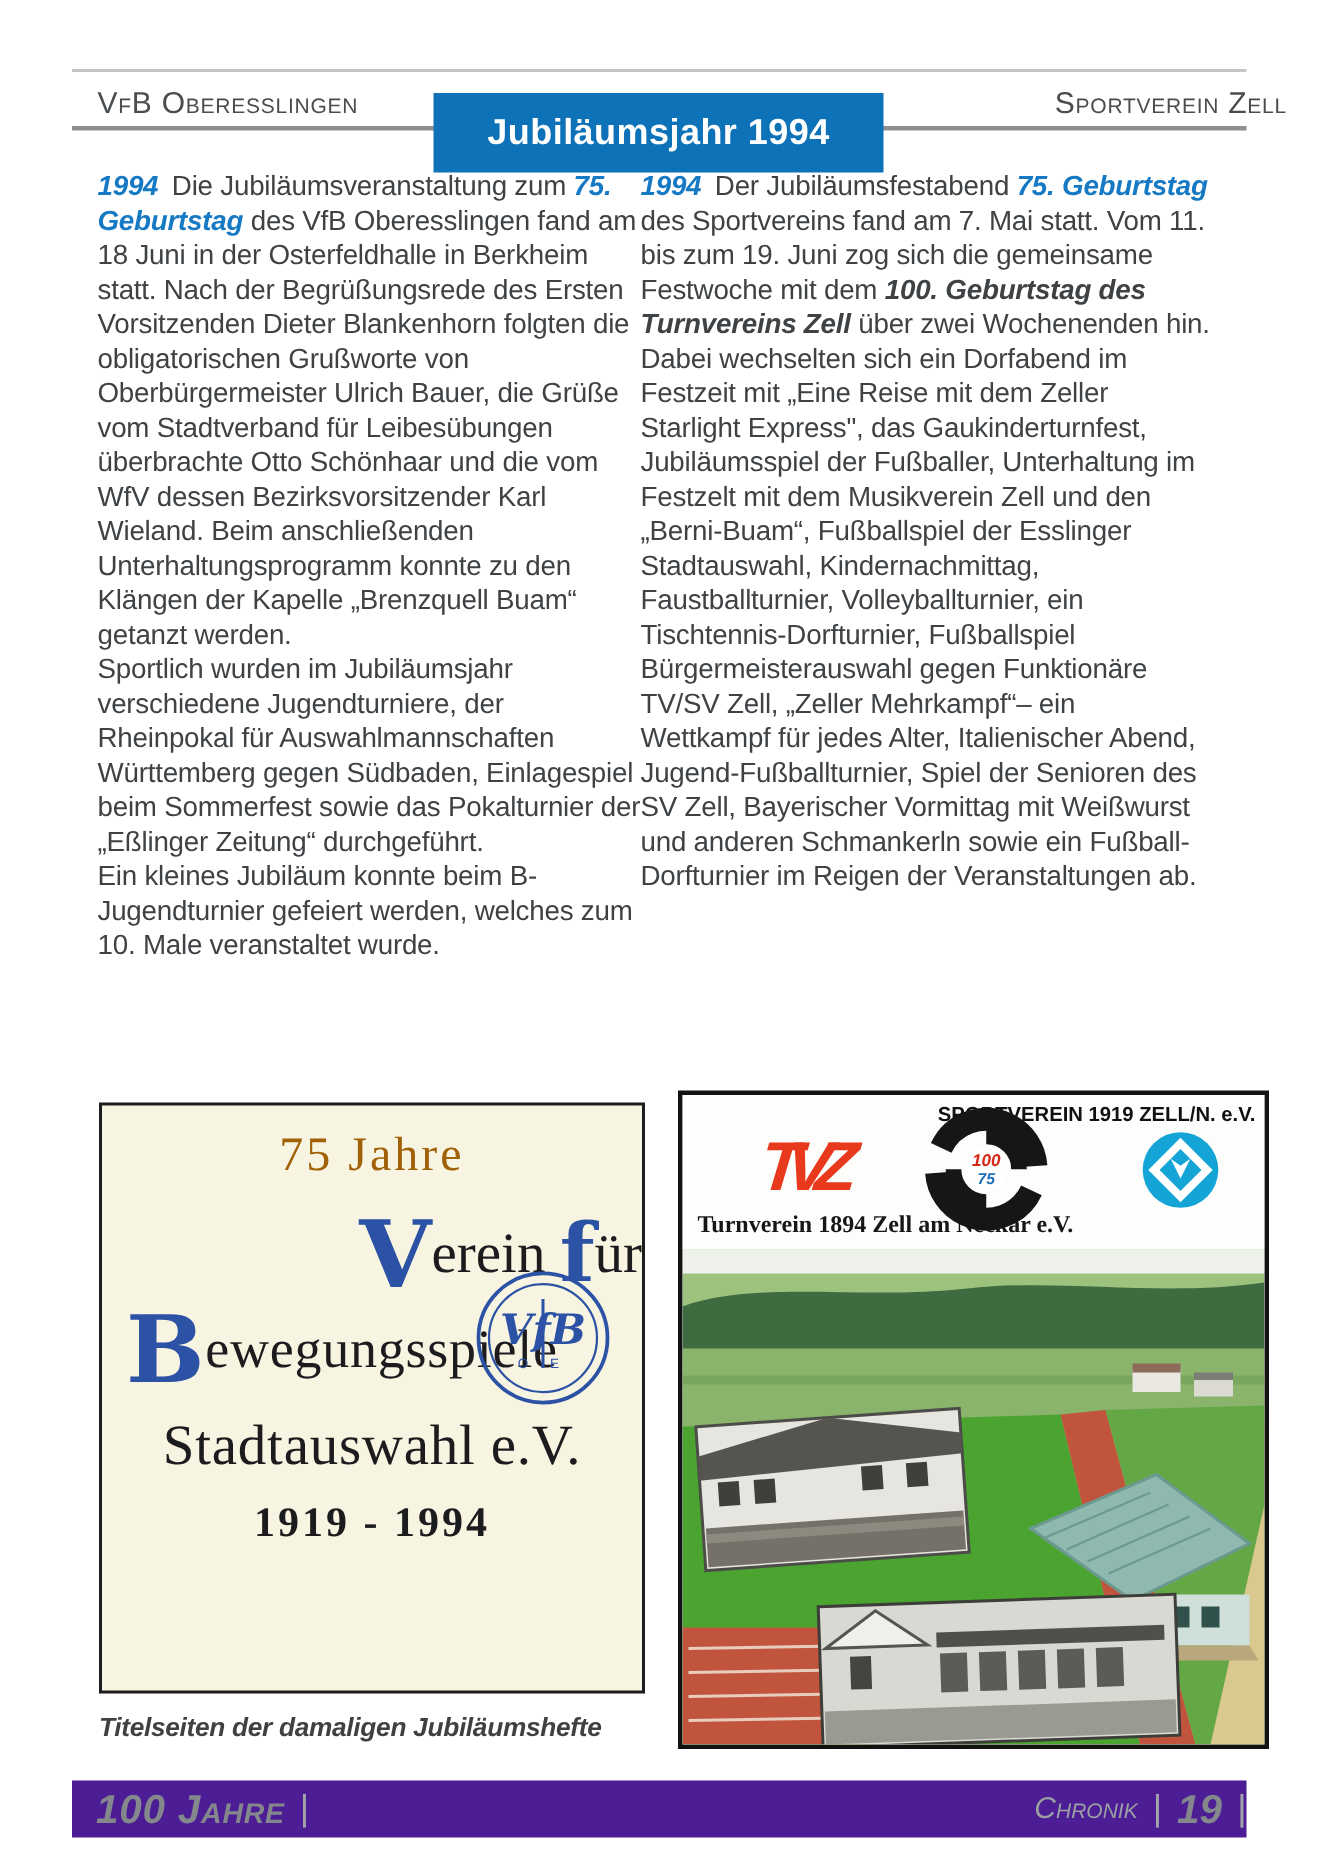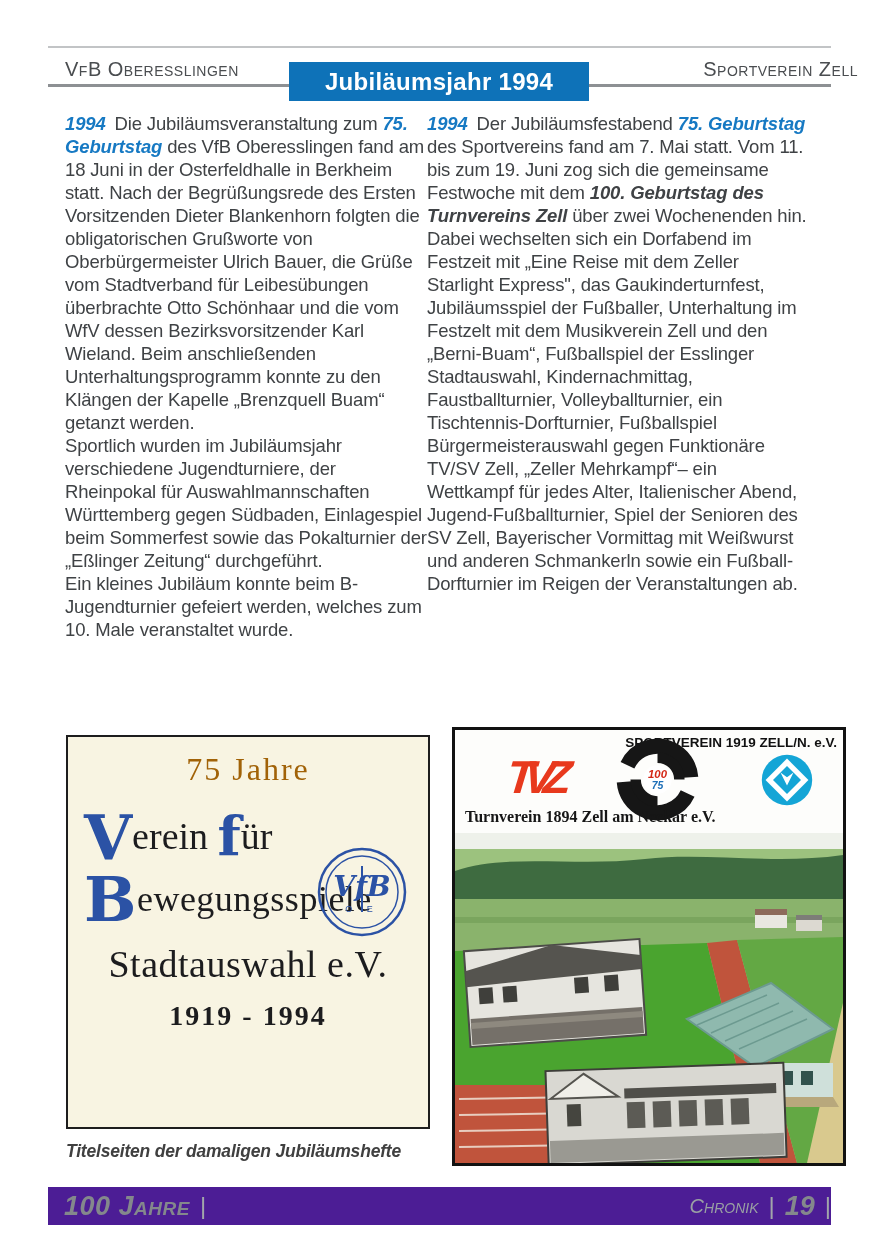--- a/index.html
+++ b/index.html
@@ -6,41 +6,41 @@
   .page{position:relative;width:879px;height:1250px;background:#fff;overflow:hidden;
         font-family:"Liberation Sans",sans-serif;color:#3f4245;padding-left:28px;}
 
   
   .rule-top{position:absolute;left:48px;top:46px;width:783px;height:2px;background:#c2c4c6;}
   .rule-mid{position:absolute;left:48px;top:84px;width:783px;height:3px;background:#8d9093;}
   .hdr-label{position:absolute;top:58px;font-size:20px;font-variant:small-caps;
              letter-spacing:.5px;color:#4a4d50;}
   .hdr-left{left:65px;}
   .hdr-right{right:49px;}
-  .title-box{position:absolute;left:289px;top:62px;width:300px;height:39px;background:#0e72b8;
+  .title-box{position:absolute;left:289px;top:62px;width:300px;height:53px;background:#0e72b8;
              display:flex;align-items:center;justify-content:center;z-index:2;}
   .title-box span{color:#ffffff;font-weight:bold;font-size:24px;letter-spacing:.3px;}
 
   
   .cols{position:absolute;left:65px;top:112px;width:768px;display:flex;}
   .col{font-size:18.5px;line-height:23px;letter-spacing:-0.15px;}
   .col-left{width:362px;}
   .col-right{width:380px;}
   .col p{margin:0;}
   .seg-year{color:#1679c3;font-weight:bold;font-style:italic;margin-right:9px;}
   .seg-blue{color:#1679c3;font-weight:bold;font-style:italic;}
   .seg-dark{font-weight:bold;font-style:italic;}
   .seg-normal{}
 
   
   .cover-left{position:absolute;left:66px;top:735px;width:360px;height:390px;
               background:#f8f4e2;border:2px solid #1d1d1d;overflow:hidden;}
   .cl-inner{position:relative;width:100%;height:100%;font-family:"Liberation Serif",serif;color:#1c1c1e;}
   .cl-75{margin-top:14px;text-align:center;font-size:32px;color:#a16207;letter-spacing:2px;}
-  .cl-row2{margin-top:26px;margin-left:16px;font-size:38px;}
+  .cl-row2{margin-top:26px;margin-left:16px;font-size:38px;text-align:right;}
   .cl-row3{margin-top:20px;margin-left:16px;font-size:36px;letter-spacing:.5px;}
   .bl{font-family:"DejaVu Serif",serif;font-weight:bold;color:#2b52a5;}
   .bl-big{font-size:62px;line-height:0;vertical-align:-10px;}
   .bl-f{font-size:54px;line-height:0;vertical-align:-6px;}
   .cl-row4{margin-top:22px;text-align:center;font-size:38px;letter-spacing:.5px;}
   .cl-row5{margin-top:14px;text-align:center;font-size:28px;font-weight:bold;letter-spacing:2px;}
   .vfb-logo{position:absolute;right:20px;top:95px;}
 
   .caption{position:absolute;left:66px;top:1141px;font-size:17.5px;font-style:italic;
            font-weight:bold;color:#404040;letter-spacing:-0.2px;}

